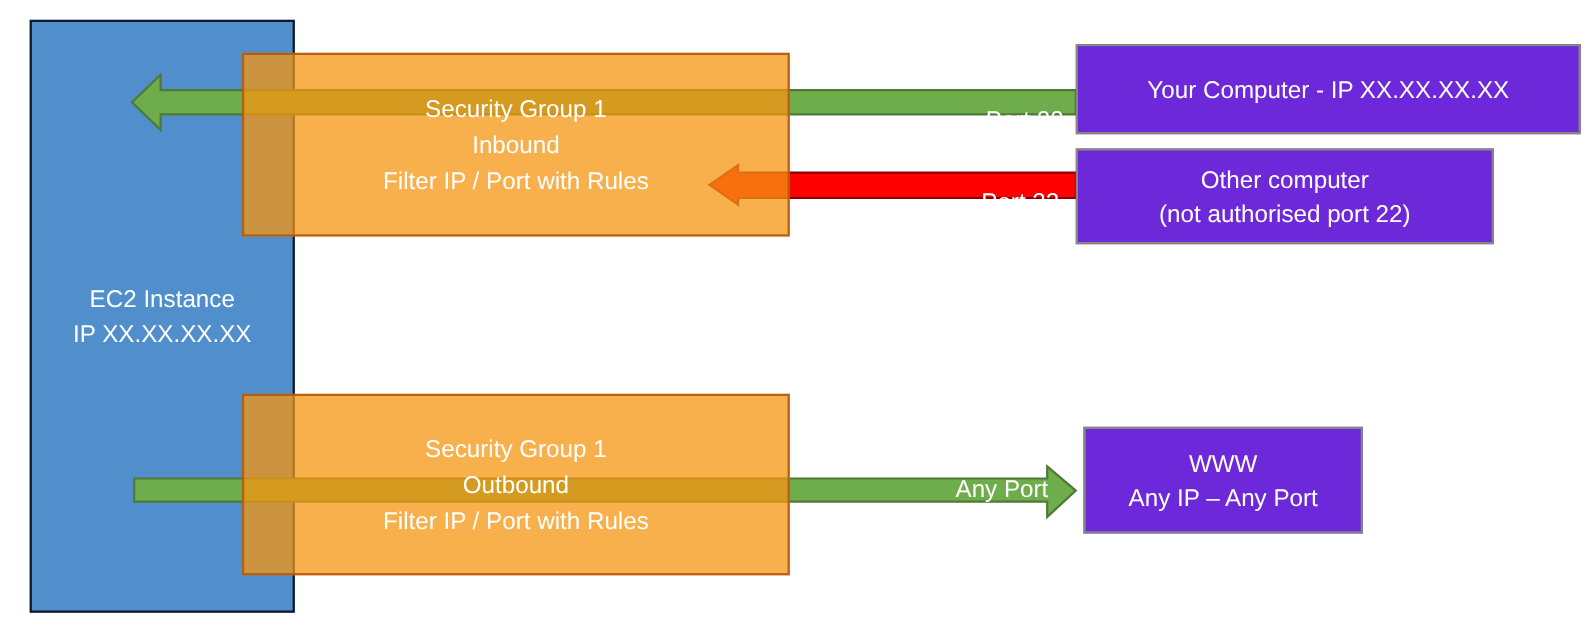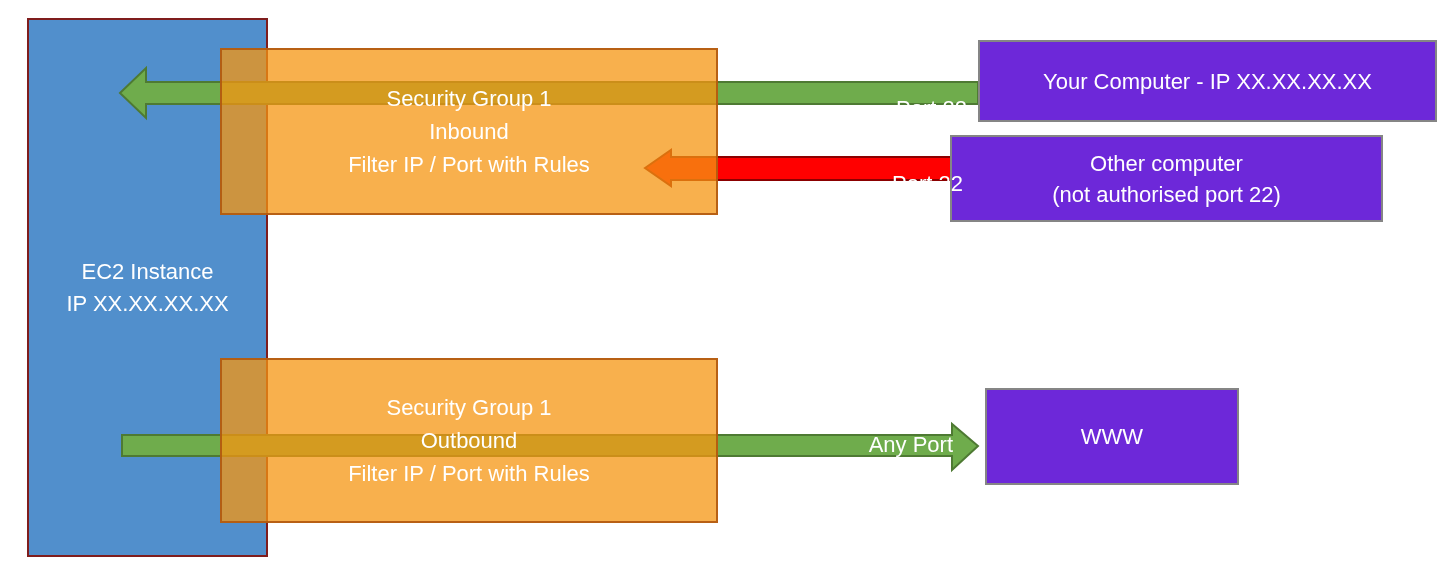--- a/index.html
+++ b/index.html
@@ -5,28 +5,28 @@
   html,body{margin:0;padding:0;background:#fff;}
   #canvas{
     position:relative;width:1446px;height:578px;background:#ffffff;
     overflow:hidden;font-family:"Liberation Sans",sans-serif;
   }
   .box{
     position:absolute;box-sizing:border-box;color:#ffffff;
     display:flex;flex-direction:column;justify-content:center;align-items:center;
     text-align:center;font-size:22px;line-height:32px;
   }
-  .blue-box{background:#518FCC;border:2px solid #7f1d1d;z-index:1;}
+  .blue-box{background:#518FCC;border:2px solid #0f172a;z-index:1;}
   .orange-box{background:rgba(246,150,18,0.75);border:2px solid rgba(176,88,14,0.9);z-index:3;line-height:33px;}
   .gray-box{background:#6d28d9;border:2px solid #858585;z-index:4;line-height:31px;}
   #ec2-box{left:27px;top:18px;width:241px;height:539px;}
   #sg-inbound-box{left:220px;top:48px;width:498px;height:167px;}
   #sg-outbound-box{left:220px;top:358px;width:498px;height:165px;}
   #your-computer-box{left:978px;top:40px;width:459px;height:82px;}
-  #other-computer-box{left:950px;top:135px;width:433px;height:87px;}
+  #other-computer-box{left:978px;top:135px;width:380px;height:87px;}
   #www-box{left:985px;top:388px;width:254px;height:97px;}
   #arrow-layer{position:absolute;left:0;top:0;width:1446px;height:578px;z-index:2;}
   .green-arrow{stroke:#4E7A33;stroke-width:2;}
   .red-arrow{stroke:#8B0000;stroke-width:2;}
   .arrow-label{
     position:absolute;z-index:5;color:#ffffff;font-size:22px;line-height:26px;
     text-align:right;width:190px;white-space:nowrap;margin-top:16px;
   }
   #label-port22-allowed{left:777px;top:80px;}
   #label-port22-blocked{left:773px;top:155px;}
@@ -64,19 +64,20 @@
     <div>Your Computer - IP XX.XX.XX.XX</div>
   </div>
 
   <div class="box gray-box" id="other-computer-box">
     <div>Other computer</div>
     <div>(not authorised port 22)</div>
   </div>
 
   <div class="box gray-box" id="www-box">
     <div>WWW</div>
+    <div>Any IP – Any Port</div>
   </div>
 
   <div class="arrow-label" id="label-port22-allowed">Port 22</div>
   <div class="arrow-label" id="label-port22-blocked">Port 22</div>
   <div class="arrow-label" id="label-anyport">Any Port</div>
 
 </div>
 
 </body></html>

